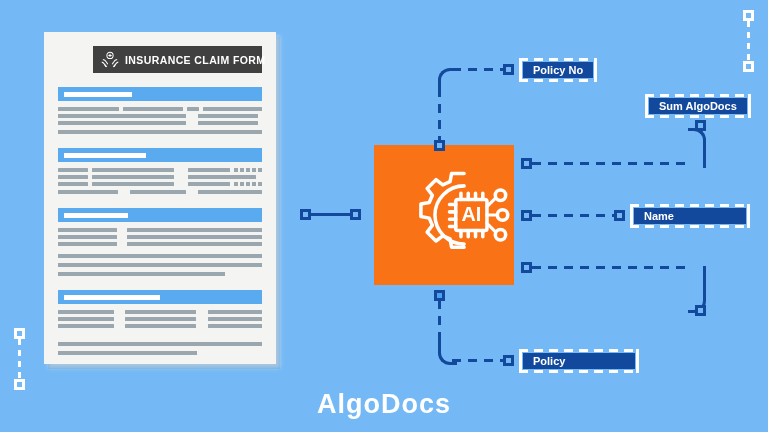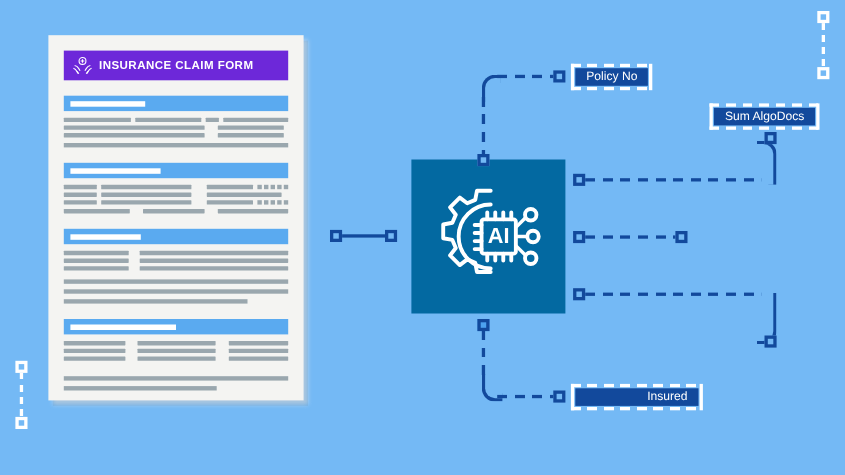--- a/index.html
+++ b/index.html
@@ -26,21 +26,21 @@
   }
   .doc{
     position:absolute;left:44px;top:32px;width:232px;height:332px;
     background:#f4f4f2;
     box-shadow:4px 5px 0 rgba(0,0,0,.06);
     overflow:hidden;
   }
   .doc-inner{position:absolute;left:14px;right:14px;top:14px;}
 
   .doc-title-bar{
-    height:27px;background:#6d28d9;display:flex;align-items:center;padding:0 6px;
+    height:27px;background:#404040;display:flex;align-items:center;padding:0 6px;margin-left:35px;
   }
   .doc-logo{width:22px;height:22px;flex:0 0 22px;margin-right:4px;}
   .doc-title{
     color:#ffffff;font-weight:bold;font-size:10.5px;letter-spacing:.4px;
     white-space:nowrap;
   }
 
   .sec-head{height:14px;background:#5aaaf0;margin-top:14px;display:flex;align-items:center;padding-left:6px;}
   .sec-head .cap{height:5px;background:#ffffff;}
 
@@ -63,21 +63,21 @@
     clip-path:polygon(0 0,100% 100%,100% 0);
   }
   .pdf-badge .ptxt{
     position:absolute;left:0;right:0;top:16px;text-align:center;
     color:#ffffff;font-weight:bold;font-size:11px;letter-spacing:.3px;
   }
 
   
   .ai-box{
     position:absolute;left:374px;top:145px;width:140px;height:140px;
-    background:#0369a1;display:flex;align-items:center;justify-content:center;
+    background:#f97316;display:flex;align-items:center;justify-content:flex-end;
   }
   .ai-box svg{width:104px;height:104px;}
 
   
   .node{
     position:absolute;width:11px;height:11px;box-sizing:border-box;
     border:3px solid #12499c;background:#74b9f5;
   }
   .node.onai{background:#4da2ef;}
 
@@ -107,22 +107,22 @@
     padding:4px;
     box-sizing:border-box;
     background:
       
       repeating-linear-gradient(to right,#ffffff 0 9px,transparent 9px 15px) left top/100% 3px no-repeat,
       repeating-linear-gradient(to right,#ffffff 0 9px,transparent 9px 15px) left bottom/100% 3px no-repeat,
       linear-gradient(#ffffff,#ffffff) left top/3px 100% no-repeat,
       linear-gradient(#ffffff,#ffffff) right top/3px 100% no-repeat;
   }
   .field .chip{
-    background:#12499c;color:#ffffff;font-weight:normal;font-size:11px;
-    text-align:right;line-height:16px;height:16px;white-space:nowrap;
+    background:#12499c;color:#ffffff;font-weight:bold;font-size:11px;
+    text-align:left;line-height:16px;height:16px;white-space:nowrap;
     padding:0 10px;
   }
 
   
   .brand{
     position:absolute;left:0;right:0;bottom:12px;text-align:center;
     color:#ffffff;font-size:27px;font-weight:bold;letter-spacing:1px;
   }
 </style>
 </head>
@@ -316,29 +316,33 @@
   <div class="dash-h" style="left:532px;top:162px;width:160px"></div>
   <div class="elbow tr" style="left:688px;top:128px;width:15px;height:37px"></div>
   <div class="node" style="left:695px;top:120px"></div>
   <div class="field" style="left:645px;top:94px">
     <div class="chip">Sum AlgoDocs</div>
   </div>
 
   <div class="node" style="left:521px;top:210px"></div>
   <div class="dash-h" style="left:532px;top:214px;width:85px"></div>
   <div class="node" style="left:614px;top:210px"></div>
+  <div class="field" style="left:630px;top:204px">
+    <div class="chip" style="width:92px">Name</div>
+  </div>
 
   <div class="node" style="left:521px;top:262px"></div>
   <div class="dash-h" style="left:532px;top:266px;width:160px"></div>
   <div class="elbow br" style="left:688px;top:266px;width:15px;height:44px"></div>
   <div class="node" style="left:695px;top:305px"></div>
 
   <div class="node onai" style="left:434px;top:290px"></div>
   <div class="dash-v" style="left:438px;top:300px;height:44px"></div>
   <div class="elbow bl" style="left:438px;top:340px;width:16px;height:22px"></div>
   <div class="dash-h" style="left:452px;top:359px;width:53px"></div>
   <div class="node" style="left:503px;top:355px"></div>
   <div class="field" style="left:519px;top:349px">
-    <div class="chip" style="width:92px">Insured</div>
-  </div>
-
+    <div class="chip" style="width:92px">Policy</div>
+  </div>
+
+  <div class="brand">AlgoDocs</div>
 
 </div>
 
 </body></html>

